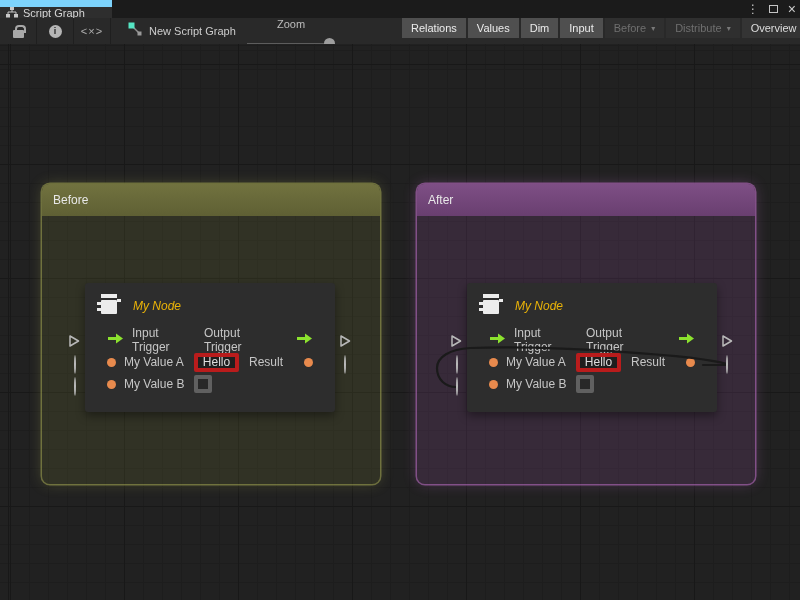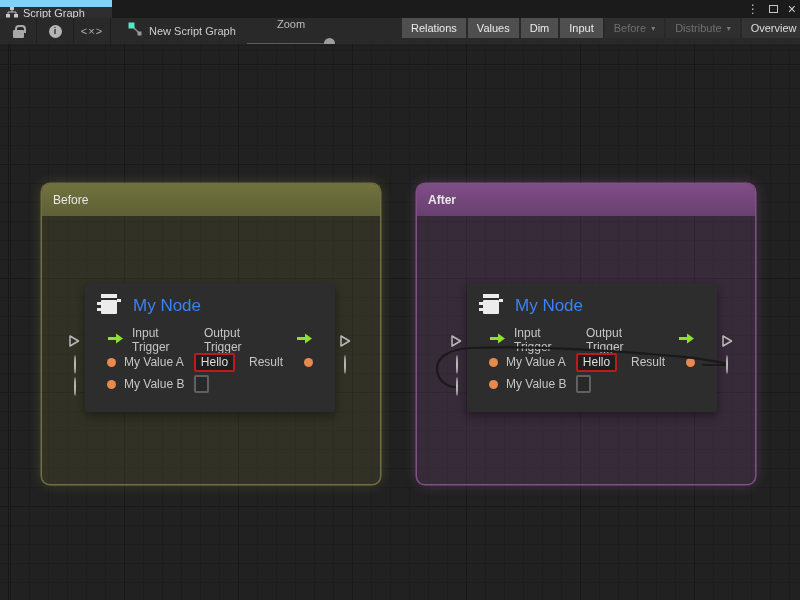--- a/index.html
+++ b/index.html
@@ -52,32 +52,32 @@
     background-position: 10px 0, 0 21px, 10px 0, 0 2px; }
 
   .group { position:absolute; width:338px; height:300px; border-radius:8px; z-index:1; }
   .group-header { height:26px; display:flex; align-items:center; padding:16px 11px;
                   border-radius:7px 7px 0 0; font-size:12px; color:#e8e8e8; }
   .group.before { background:rgba(110,112,56,0.22);
       box-shadow:0 0 0 1.5px rgba(163,165,82,0.55), 0 0 14px rgba(163,165,82,0.30); }
   .group.before .group-header { background:linear-gradient(#71723f,#5f6034); }
   .group.after { background:rgba(146,82,156,0.20);
       box-shadow:0 0 0 1.5px rgba(193,112,203,0.55), 0 0 14px rgba(193,112,203,0.30); }
-  .group.after .group-header { background:linear-gradient(#7e4f85,#693f70);font-weight:bold; }
+  .group.after .group-header { background:linear-gradient(#7e4f85,#693f70); }
 
   .node { position:absolute; width:250px; height:129px; background:#2d2d2d; border-radius:3px;
           box-shadow:0 4px 10px rgba(0,0,0,0.4); z-index:2; }
   .node-header { height:46px; display:flex; align-items:center; gap:11px; padding:0 11px; }
-  .node-title { font-size:17px; color:#3b82f6; }
+  .node-title { font-size:12px; color:#eab308;font-style:italic; }
   .node-rows { padding:0 22px; }
   .node-row { height:22px; display:flex; align-items:center; gap:8px; font-size:12px; color:#c6c6c6; }
   .row-right { margin-left:auto; display:flex; align-items:center; gap:21px; }
   .dot { width:9px; height:9px; border-radius:50%; background:#e88a4d; flex:none; }
   .valbox { height:19px; min-width:30px; padding:0 5px; margin-left:2px; background:#1e1e1e;
-            border:2px solid #b91c1c; border-radius:2px; font-size:12px; color:#dedede;
+            border:4px solid #b91c1c; border-radius:2px; font-size:12px; color:#dedede;
             display:flex; align-items:center; }
   .valbox.small { min-width:14px; width:15px; background:#282828; border-color:#606060; height:18px; }
 
   .port { position:absolute; transform:translate(-50%,-50%); z-index:4; }
   .pcircle { width:9px; height:9px; border:1.5px solid #b8b8b8; border-radius:50%; }
   .wires { position:absolute; left:0; top:0; width:800px; height:556px; z-index:3; pointer-events:none; }
 </style>
 </head>
 <body>
 

